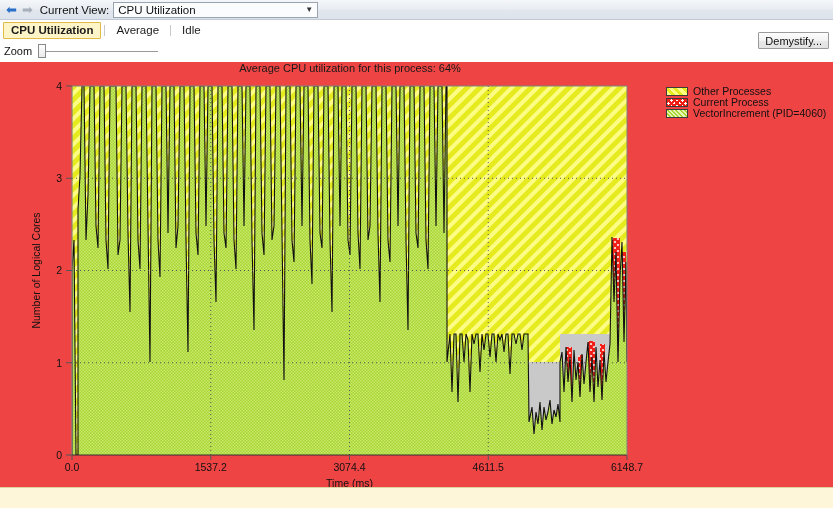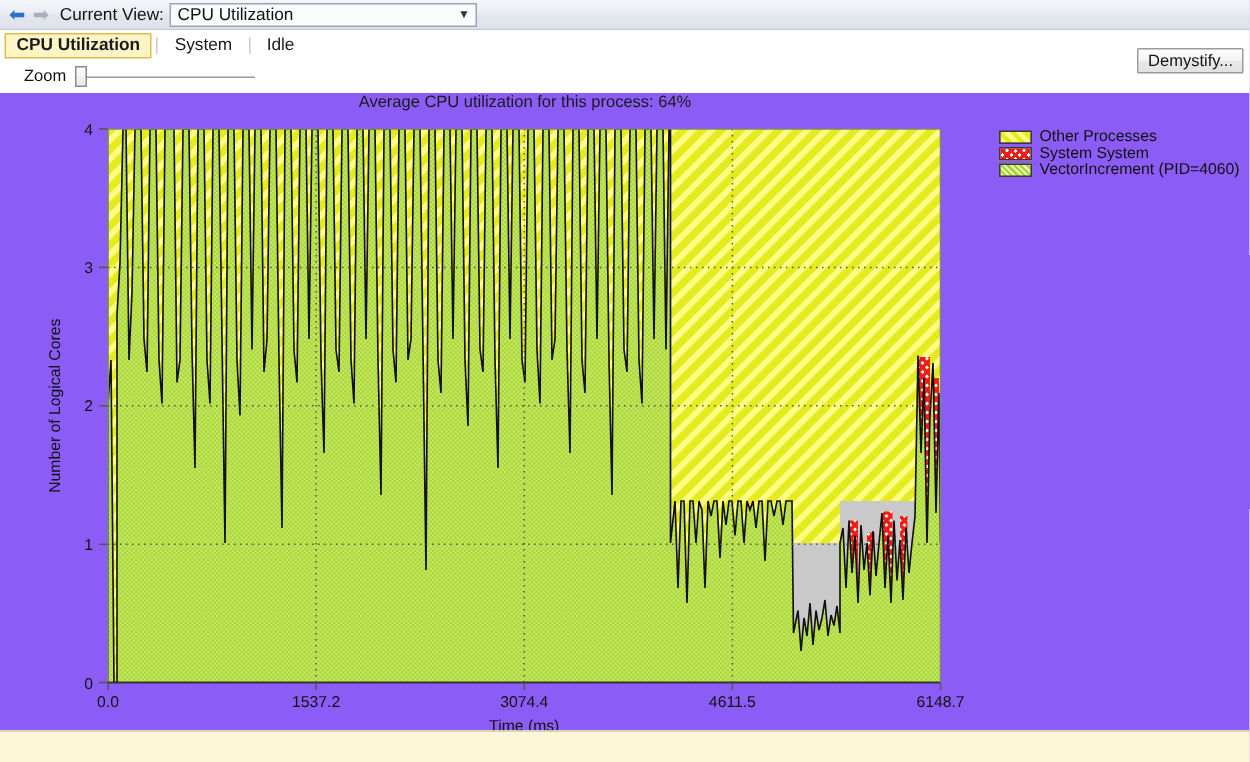--- a/index.html
+++ b/index.html
@@ -114,21 +114,21 @@
     padding: 0 6px;
     box-sizing: border-box;
     border-radius: 1px;
   }
 
   
   .zoomrow {
     height: 22px;
     display: flex;
     align-items: center;
-    padding-left: 16px;
+    padding-left: 4px;
     box-sizing: border-box;
     background: #ffffff;
   }
   .zoom-label {
     font-size: 11px;
     color: #111;
     margin-right: 6px;
   }
   .slider {
     position: relative;
@@ -156,21 +156,21 @@
     box-sizing: border-box;
   }
 
   
   .chart-host {
     position: absolute;
     left: 0;
     top: 62px;
     width: 833px;
     height: 425px;
-    background: #8b5cf6;
+    background: #ef4444;
   }
   .chart-title {
     position: absolute;
     left: 0;
     top: 0;
     width: 700px;
     text-align: center;
     font-size: 11px;
     color: #1a1a1a;
   }
@@ -232,21 +232,21 @@
     <span class="combo-arrow">▼</span>
   </div>
 </div>
 
 <div class="tabrow">
   <div class="tab active">
     <span>CPU Utilization</span>
   </div>
   <div class="tab-sep"></div>
   <div class="tab">
-    <span>System</span>
+    <span>Average</span>
   </div>
   <div class="tab-sep"></div>
   <div class="tab">
     <span>Idle</span>
   </div>
   <div class="demystify-btn">
     <span>Demystify...</span>
   </div>
 </div>
 
@@ -435,21 +435,21 @@
     <text x="0" y="0" transform="translate(40,208.5) rotate(-90)" text-anchor="middle" font-family="Liberation Sans, sans-serif" font-size="10.5" fill="#111">Number of Logical Cores</text>
   </svg>
 
   <div class="legend">
     <div class="legend-item">
       <span class="legend-swatch" style="background-image:repeating-linear-gradient(45deg,#fdfd86 0 3px,#e6eb20 3px 6px);"></span>
       <span class="legend-text">Other Processes</span>
     </div>
     <div class="legend-item">
       <span class="legend-swatch" style="background-color:#ffffff;background-image:repeating-linear-gradient(45deg,#f01d14 0 2px,transparent 2px 4px),repeating-linear-gradient(-45deg,#f01d14 0 2px,transparent 2px 4px);"></span>
-      <span class="legend-text">System System</span>
+      <span class="legend-text">Current Process</span>
     </div>
     <div class="legend-item">
       <span class="legend-swatch" style="background-color:#a5d633;background-image:repeating-linear-gradient(45deg,#e9f5b5 0 1.5px,transparent 1.5px 3px);"></span>
       <span class="legend-text">VectorIncrement (PID=4060)</span>
     </div>
   </div>
 </div>
 
 <div class="statusbar"></div>
 

